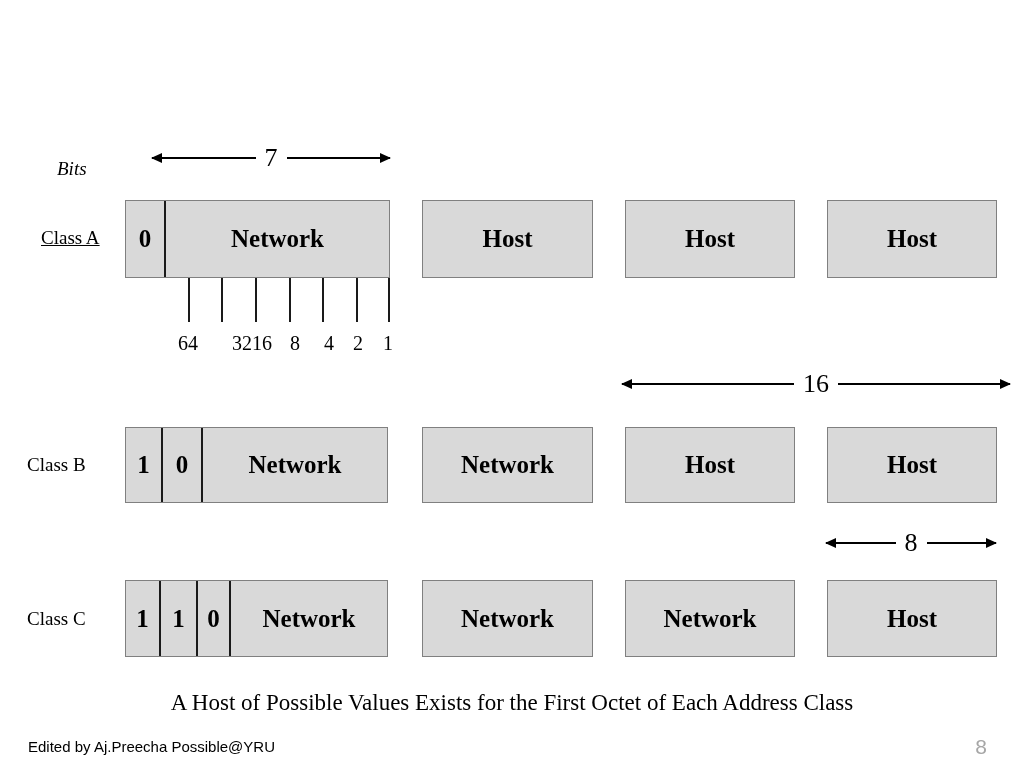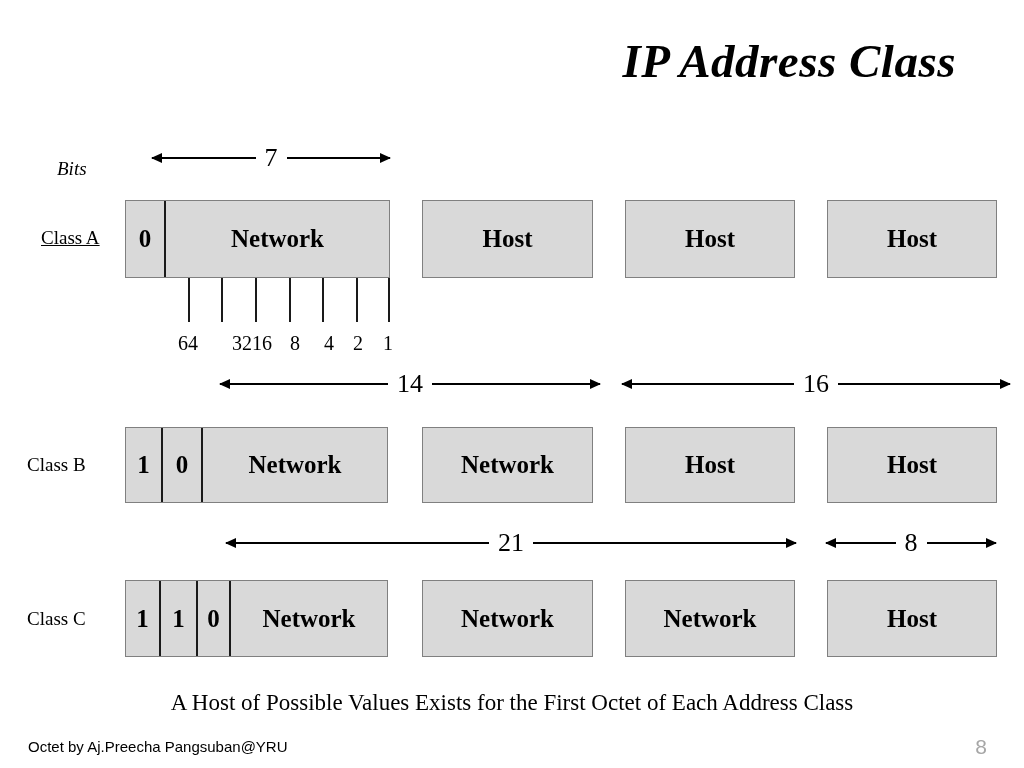--- a/index.html
+++ b/index.html
@@ -138,21 +138,20 @@
     font-size: 21px;
     color: #a6a6a6;
     font-family: "Liberation Sans", "DejaVu Sans", sans-serif;
   }
 </style>
 </head>
 <body>
 
 <div id="slide">
 
-  <div class="title">IP Address Class</div>
 
   <div class="rowlabel" style="left:57px; top:158px;font-style:italic;">Bits</div>
 
   <div class="measure" style="left:152px; top:144px; width:238px;">
     <div class="seg">
       <div class="line"></div>
       <div class="head left"></div>
     </div>
     <div class="mval">7</div>
     <div class="seg">
@@ -190,31 +189,20 @@
   <div class="tick" style="left:388px; top:278px; height:44px;"></div>
 
   <div class="bitval" style="left:188px; top:332px;">64</div>
   <div class="bitval" style="left:224px; top:332px;margin-left:18px;">32</div>
   <div class="bitval" style="left:262px; top:332px;">16</div>
   <div class="bitval" style="left:295px; top:332px;">8</div>
   <div class="bitval" style="left:329px; top:332px;">4</div>
   <div class="bitval" style="left:358px; top:332px;">2</div>
   <div class="bitval" style="left:388px; top:332px;">1</div>
 
-  <div class="measure" style="left:220px; top:370px; width:380px;">
-    <div class="seg">
-      <div class="line"></div>
-      <div class="head left"></div>
-    </div>
-    <div class="mval">14</div>
-    <div class="seg">
-      <div class="line"></div>
-      <div class="head right"></div>
-    </div>
-  </div>
 
   <div class="measure" style="left:622px; top:370px; width:388px;">
     <div class="seg">
       <div class="line"></div>
       <div class="head left"></div>
     </div>
     <div class="mval">16</div>
     <div class="seg">
       <div class="line"></div>
       <div class="head right"></div>
@@ -234,31 +222,20 @@
   </div>
 
   <div class="octet" style="left:625px; top:427px; width:170px; height:76px;">
     <div class="cell flex">Host</div>
   </div>
 
   <div class="octet" style="left:827px; top:427px; width:170px; height:76px;">
     <div class="cell flex">Host</div>
   </div>
 
-  <div class="measure" style="left:226px; top:529px; width:570px;">
-    <div class="seg">
-      <div class="line"></div>
-      <div class="head left"></div>
-    </div>
-    <div class="mval">21</div>
-    <div class="seg">
-      <div class="line"></div>
-      <div class="head right"></div>
-    </div>
-  </div>
 
   <div class="measure" style="left:826px; top:529px; width:170px;">
     <div class="seg">
       <div class="line"></div>
       <div class="head left"></div>
     </div>
     <div class="mval">8</div>
     <div class="seg">
       <div class="line"></div>
       <div class="head right"></div>
@@ -280,16 +257,16 @@
 
   <div class="octet" style="left:625px; top:580px; width:170px; height:77px;">
     <div class="cell flex">Network</div>
   </div>
 
   <div class="octet" style="left:827px; top:580px; width:170px; height:77px;">
     <div class="cell flex">Host</div>
   </div>
 
   <div class="caption">A Host of Possible Values Exists for the First Octet of Each Address Class</div>
-  <div class="credit">Octet by Aj.Preecha  Pangsuban@YRU</div>
+  <div class="credit">Edited by Aj.Preecha  Possible@YRU</div>
   <div class="pagenum">8</div>
 
 </div>
 
 </body></html>

